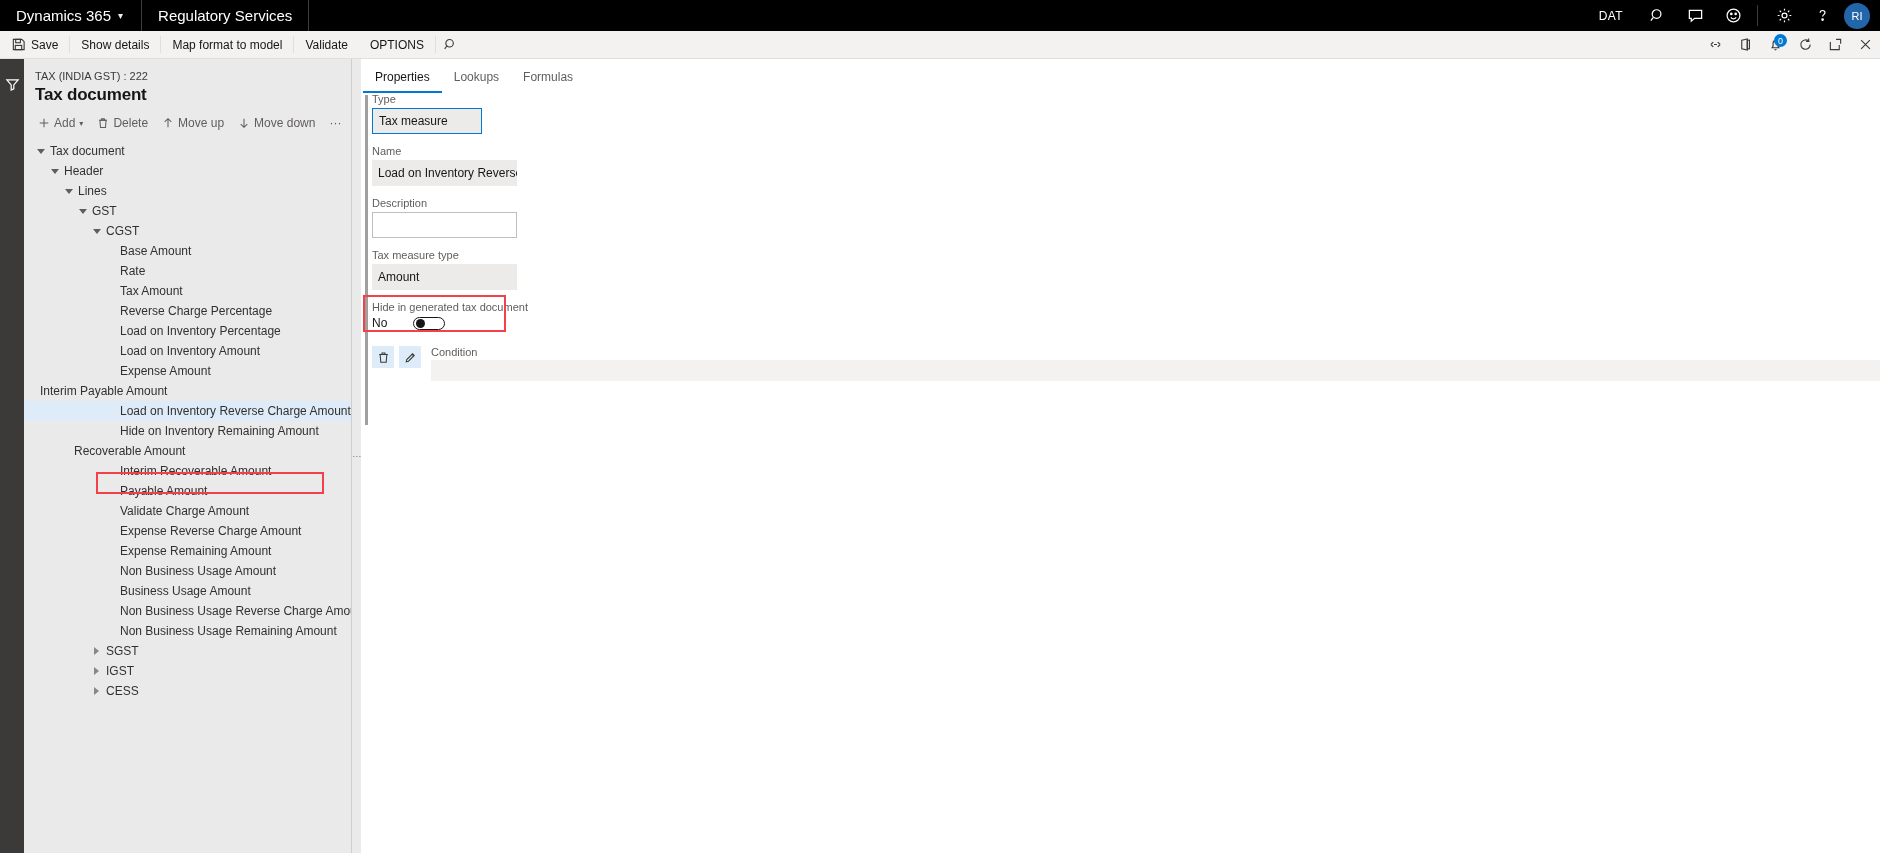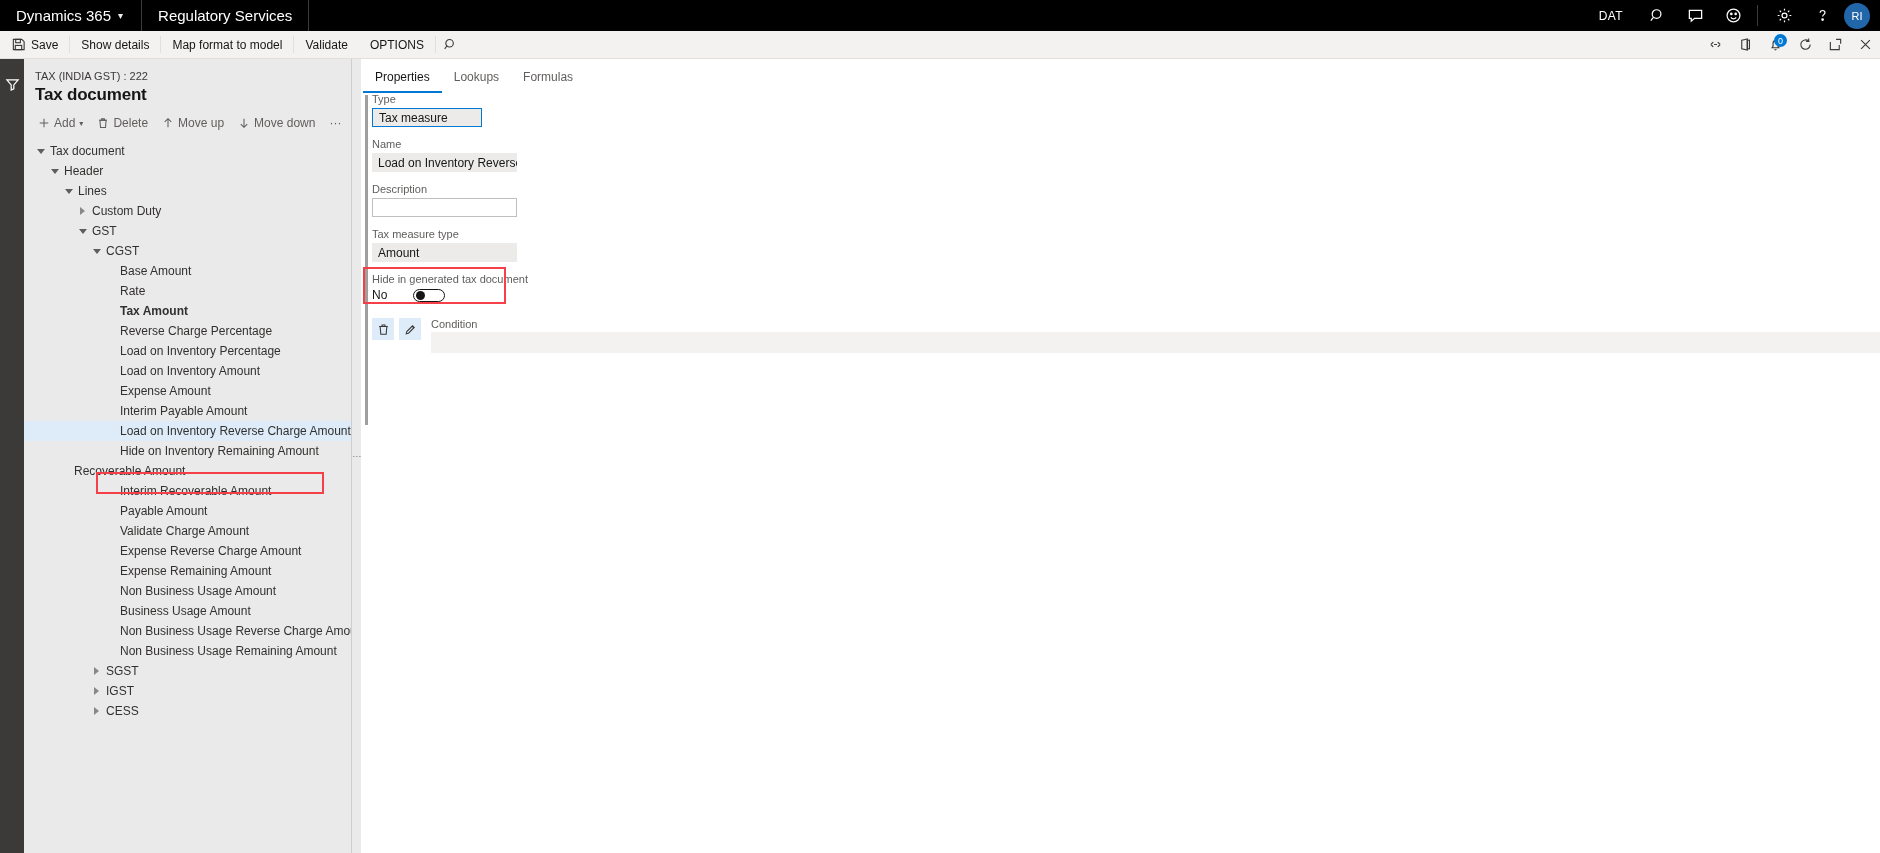--- a/index.html
+++ b/index.html
@@ -173,21 +173,21 @@
   .tab.active { color: #161616; border-bottom-color: #0078d4; }
 
   .form-area { flex: 1; display: flex; min-height: 0; position: relative; }
   .form-rail { width: 11px; flex: none; padding-top: 2px; }
   .form-rail .bar { width: 3px; height: 330px; background: #a19f9d; margin-left: 4px; }
   .form-body { flex: 1; padding-top: 0; min-width: 0; position: relative; }
 
   .field { margin-bottom: 11px; }
   .flabel { font-size: 11px; color: #605e5c; margin-bottom: 3px; }
   .finput {
-    width: 145px; height: 19px; font-size: 12px;
+    width: 145px; height: 26px; font-size: 12px;
     padding: 2px 6px; display: flex; align-items: center;
     background: #edebe9; border: 1px solid transparent;
     color: #161616; white-space: nowrap; overflow: hidden;
   }
   .finput.focused { background: #edebe9; border: 1px solid #0078d4; width: 110px; }
   .finput.plain { background: #edebe9; border: none; }
   .finput.empty { background: #ffffff; border: 1px solid #bfbfbf; }
 
   .toggle-row { display: flex; align-items: center; gap: 21px; }
   .toggle-val { font-size: 12px; color: #161616; width: 20px; }
@@ -396,60 +396,56 @@
         </div>
         <div class="tnode" style="padding-left: 24px;">
           <span class="tw open"></span>
           <span class="tlabel">Header</span>
         </div>
         <div class="tnode" style="padding-left: 38px;">
           <span class="tw open"></span>
           <span class="tlabel">Lines</span>
         </div>
         <div class="tnode" style="padding-left: 52px;">
-          <span class="tw closed"></span>
-          <span class="tlabel">Custom Duty</span>
-        </div>
-        <div class="tnode" style="padding-left: 52px;">
           <span class="tw open"></span>
           <span class="tlabel">GST</span>
         </div>
         <div class="tnode" style="padding-left: 66px;">
           <span class="tw open"></span>
           <span class="tlabel">CGST</span>
         </div>
         <div class="tnode" style="padding-left: 80px;">
           <span class="tw "></span>
           <span class="tlabel">Base Amount</span>
         </div>
         <div class="tnode" style="padding-left: 80px;">
           <span class="tw "></span>
           <span class="tlabel">Rate</span>
         </div>
-        <div class="tnode" style="padding-left: 80px; font-weight: bold;">
+        <div class="tnode" style="padding-left: 80px;">
           <span class="tw "></span>
           <span class="tlabel">Tax Amount</span>
         </div>
         <div class="tnode" style="padding-left: 80px;">
           <span class="tw "></span>
           <span class="tlabel">Reverse Charge Percentage</span>
         </div>
         <div class="tnode" style="padding-left: 80px;">
           <span class="tw "></span>
           <span class="tlabel">Load on Inventory Percentage</span>
         </div>
         <div class="tnode" style="padding-left: 80px;">
           <span class="tw "></span>
           <span class="tlabel">Load on Inventory Amount</span>
         </div>
         <div class="tnode" style="padding-left: 80px;">
           <span class="tw "></span>
           <span class="tlabel">Expense Amount</span>
         </div>
-        <div class="tnode" style="padding-left: 80px;">
+        <div class="tnode" style="">
           <span class="tw "></span>
           <span class="tlabel">Interim Payable Amount</span>
         </div>
         <div class="tnode sel" style="padding-left: 80px;">
           <span class="tw "></span>
           <span class="tlabel">Load on Inventory Reverse Charge Amount</span>
         </div>
         <div class="tnode" style="padding-left: 80px;">
           <span class="tw "></span>
           <span class="tlabel">Hide on Inventory Remaining Amount</span>

